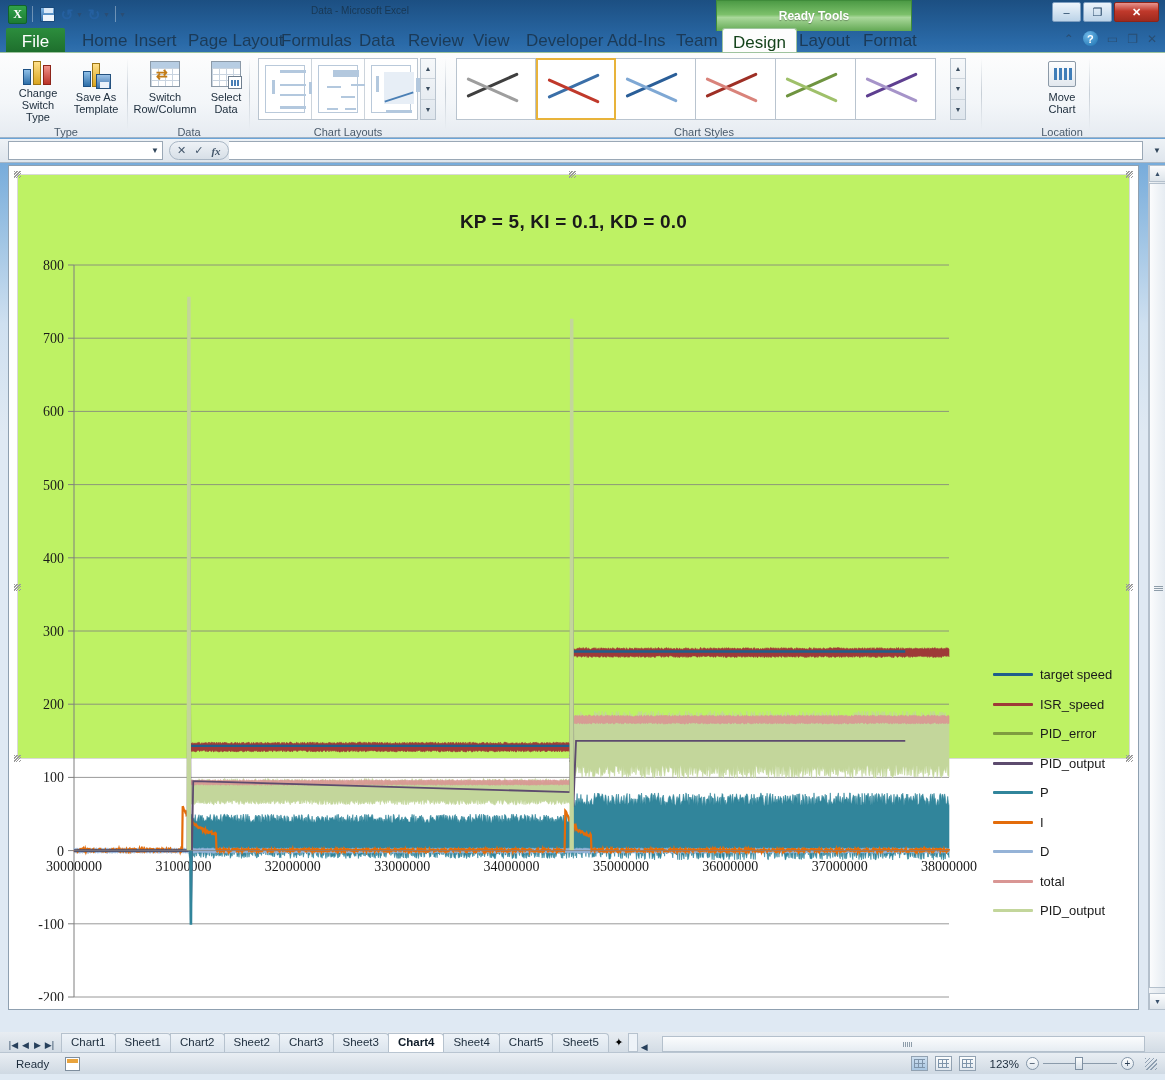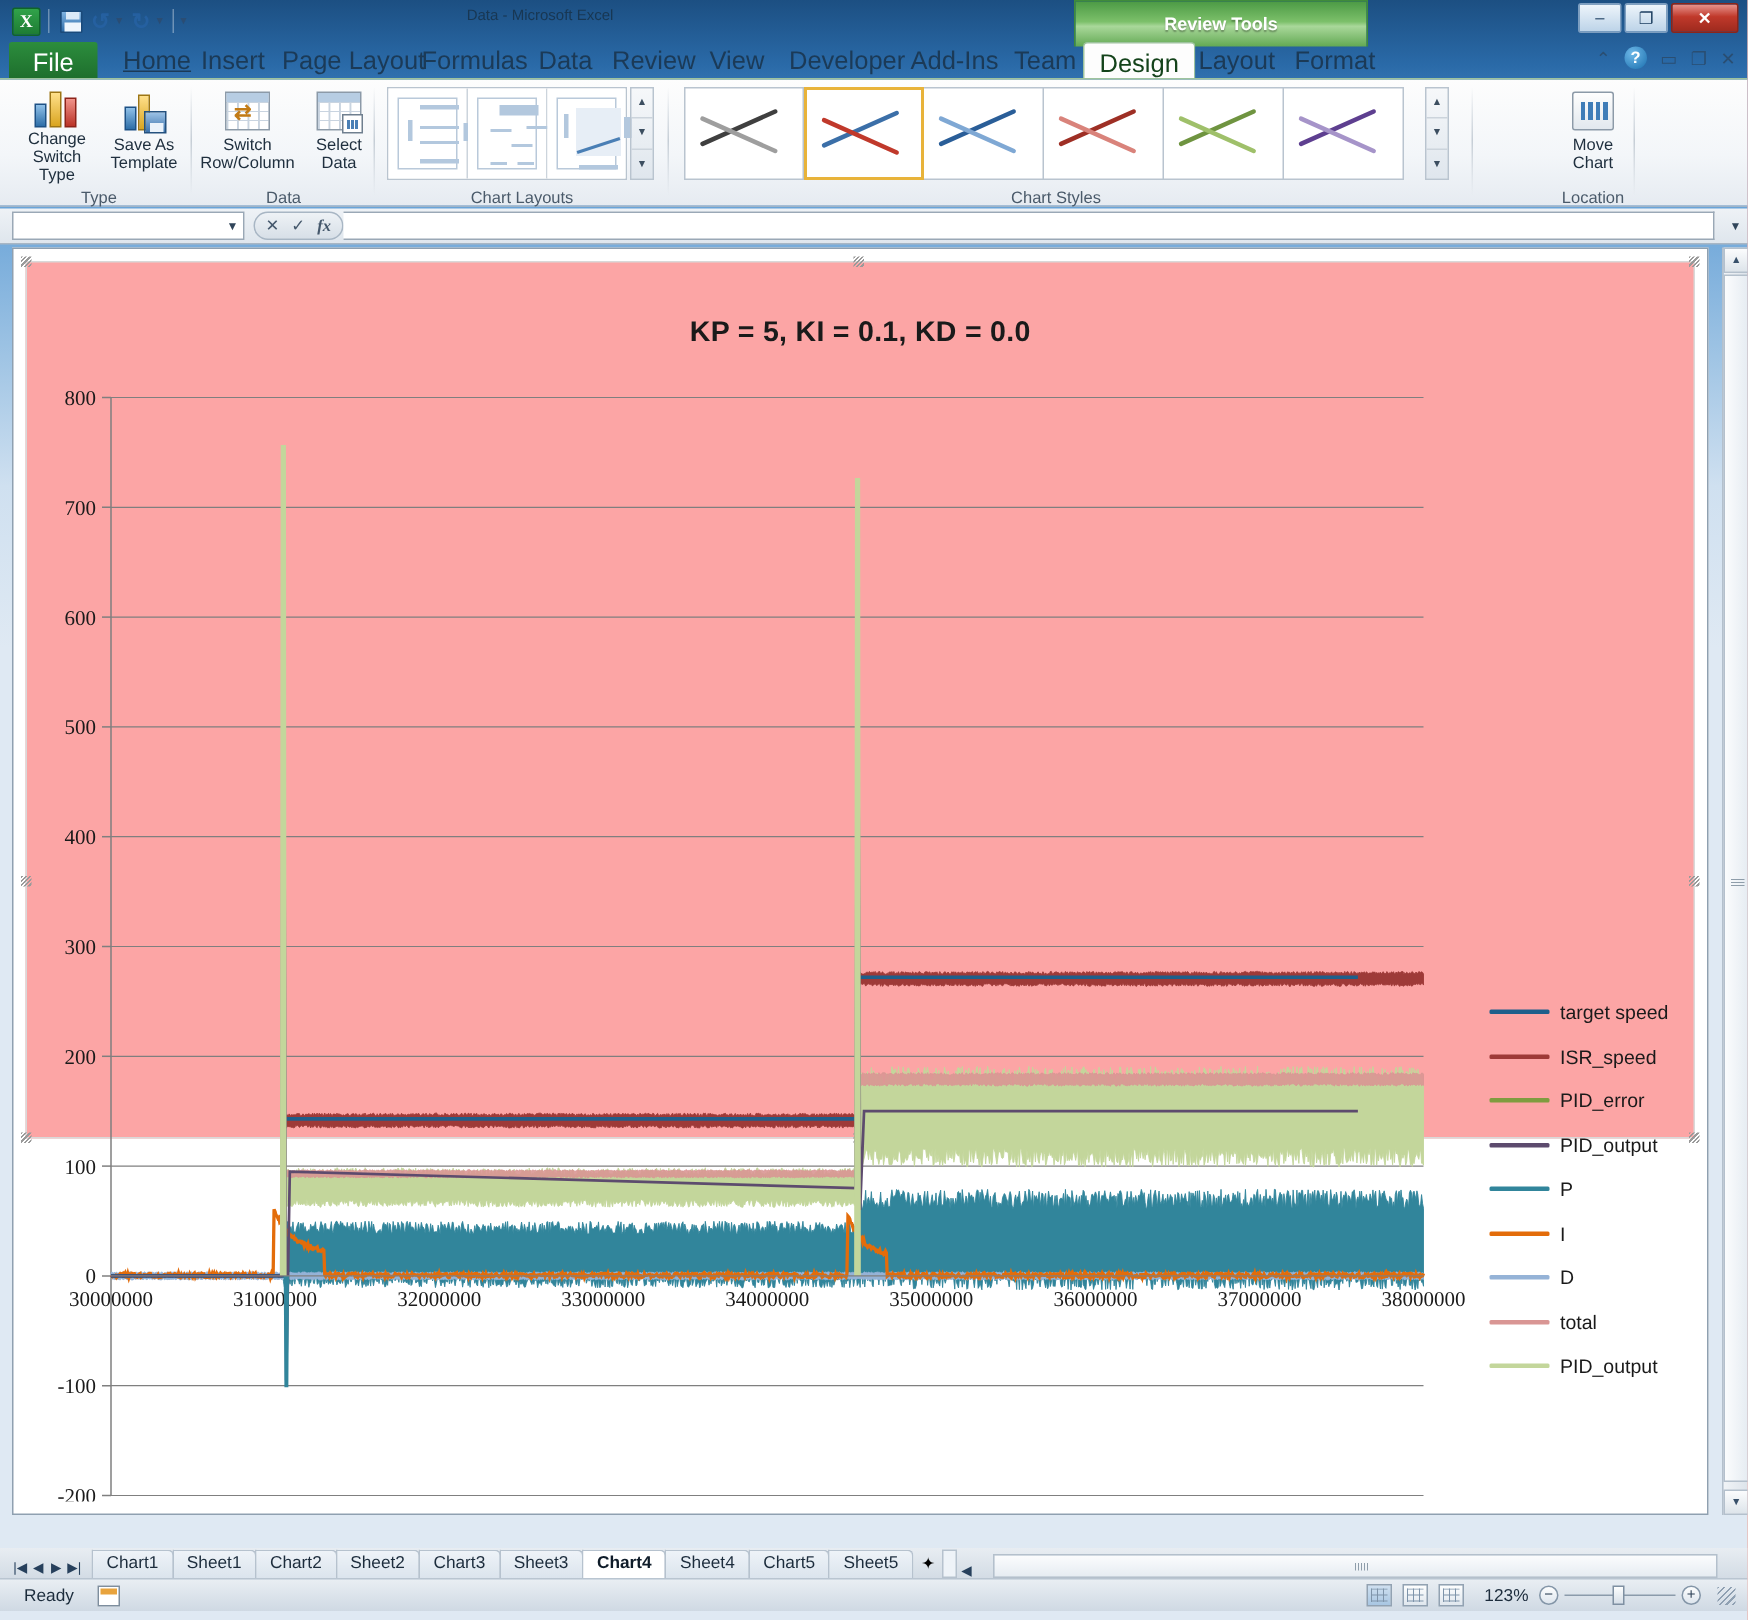--- a/index.html
+++ b/index.html
@@ -198,21 +198,21 @@
   .fldin { flex:1; height:19px; background:#fff; border:1px solid #9aa8b6; border-left:none; margin-right:22px; }
   .fbar .expand { position:absolute; right:4px; font-size:8px; color:#30455a; }
 
   
   .sheetarea {
     position:absolute; left:8px; top:165px; width:1131px; height:845px;
     background:#fff; border:1px solid #8fa0b0;
   }
   .chartobj {
     position:absolute; left:8px; top:8px; width:1113px; height:585px;
-    background:#fca5a5; border:1px solid #d9d9d9;
+    background:#bef264; border:1px solid #d9d9d9;
   }
   .handle { position:absolute; width:7px; height:7px; }
   .handle:before{ content:""; display:block; width:100%; height:100%;
     background:repeating-linear-gradient(135deg,#9a9a9a 0 1px,transparent 1px 2px); }
 
   .charttitle {
     position:absolute; left:0; top:36px; width:100%; text-align:center;
     font-size:19px; font-weight:bold; color:#1a1a1a; letter-spacing:.2px;
   }
 
@@ -300,32 +300,32 @@
       <div class="qicon undo-ico">↺</div>
       <div class="tiny-caret">▼</div>
       <div class="qicon redo-ico">↻</div>
       <div class="tiny-caret">▼</div>
       <div class="qsep"></div>
       <div class="tiny-caret">▼</div>
     </div>
 
     <div class="wintitle">Data  -  Microsoft Excel</div>
 
-    <div class="charttools-tab">Review Tools</div>
+    <div class="charttools-tab">Ready Tools</div>
 
     <div class="wincontrols">
       <div class="wb">–</div>
       <div class="wb">❐</div>
       <div class="wb close">✕</div>
     </div>
   </div>
 
   <div class="tabrow">
     <div class="tab file" style="left:6px;width:59px;">File</div>
-    <div class="tab" style="left:72px;text-decoration:underline;">Home</div>
+    <div class="tab" style="left:72px;">Home</div>
     <div class="tab" style="left:124px;">Insert</div>
     <div class="tab" style="left:178px;">Page Layout</div>
     <div class="tab" style="left:271px;">Formulas</div>
     <div class="tab" style="left:349px;">Data</div>
     <div class="tab" style="left:398px;">Review</div>
     <div class="tab" style="left:463px;">View</div>
     <div class="tab" style="left:516px;">Developer</div>
     <div class="tab" style="left:597px;">Add-Ins</div>
     <div class="tab" style="left:666px;">Team</div>
     <div class="tab active" style="left:722px;">Design</div>

